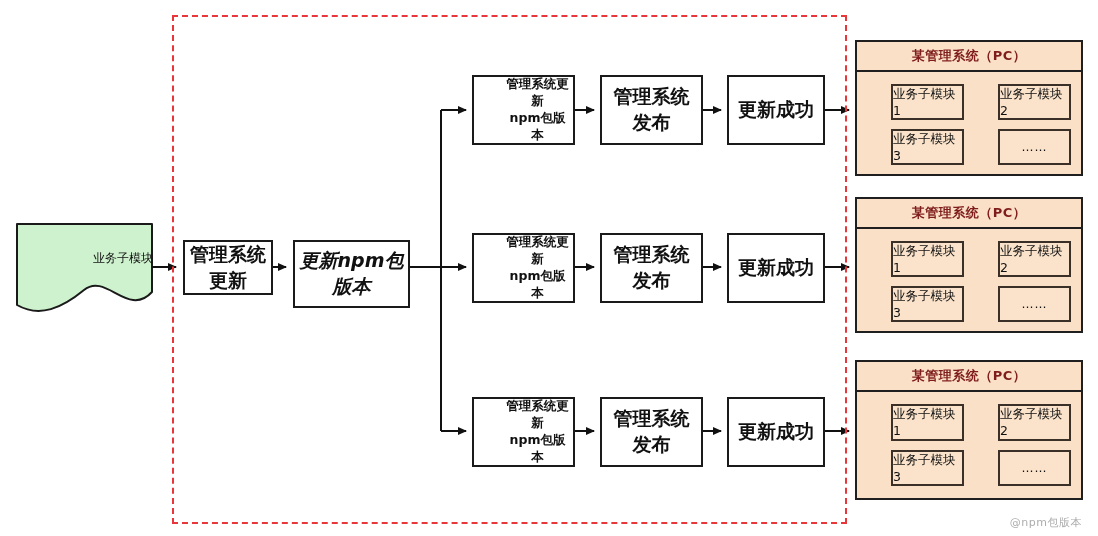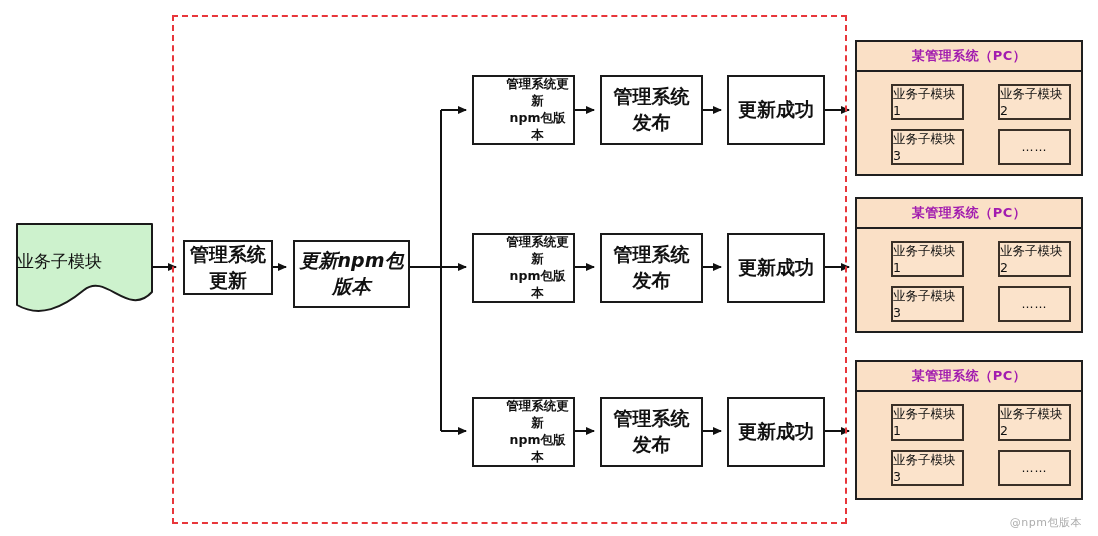--- a/index.html
+++ b/index.html
@@ -57,22 +57,22 @@
     padding: 2px 4px;
   }
   .proc.small { font-size: 12.5px; padding-left: 32px; }
 
   
   .doc-label {
     position: absolute;
     left: 17px;
     top: 250px;
     width: 136px;
-    text-align: left;
-    font-size: 17px;
+    text-align: right;
+    font-size: 12px;
     color: #111111;
     font-weight: normal;
   }
 
   
   .sys-panel {
     position: absolute;
     box-sizing: border-box;
     background: #fae0c6;
     border: 2px solid #1f1f1f;
@@ -81,21 +81,21 @@
   }
   .sys-title {
     height: 28px;
     flex: 0 0 28px;
     border-bottom: 2px solid #1f1f1f;
     display: flex;
     align-items: center;
     justify-content: center;
     font-size: 13px;
     font-weight: bold;
-    color: #a21caf;
+    color: #7f1d1d;
     letter-spacing: 0.5px;
   }
   .sys-body {
     flex: 1 1 auto;
     padding: 12px 10px;
     display: grid;
     grid-template-columns: 1fr 1fr;
     grid-template-rows: 1fr 1fr;
     gap: 9px 10px;
     box-sizing: border-box;

